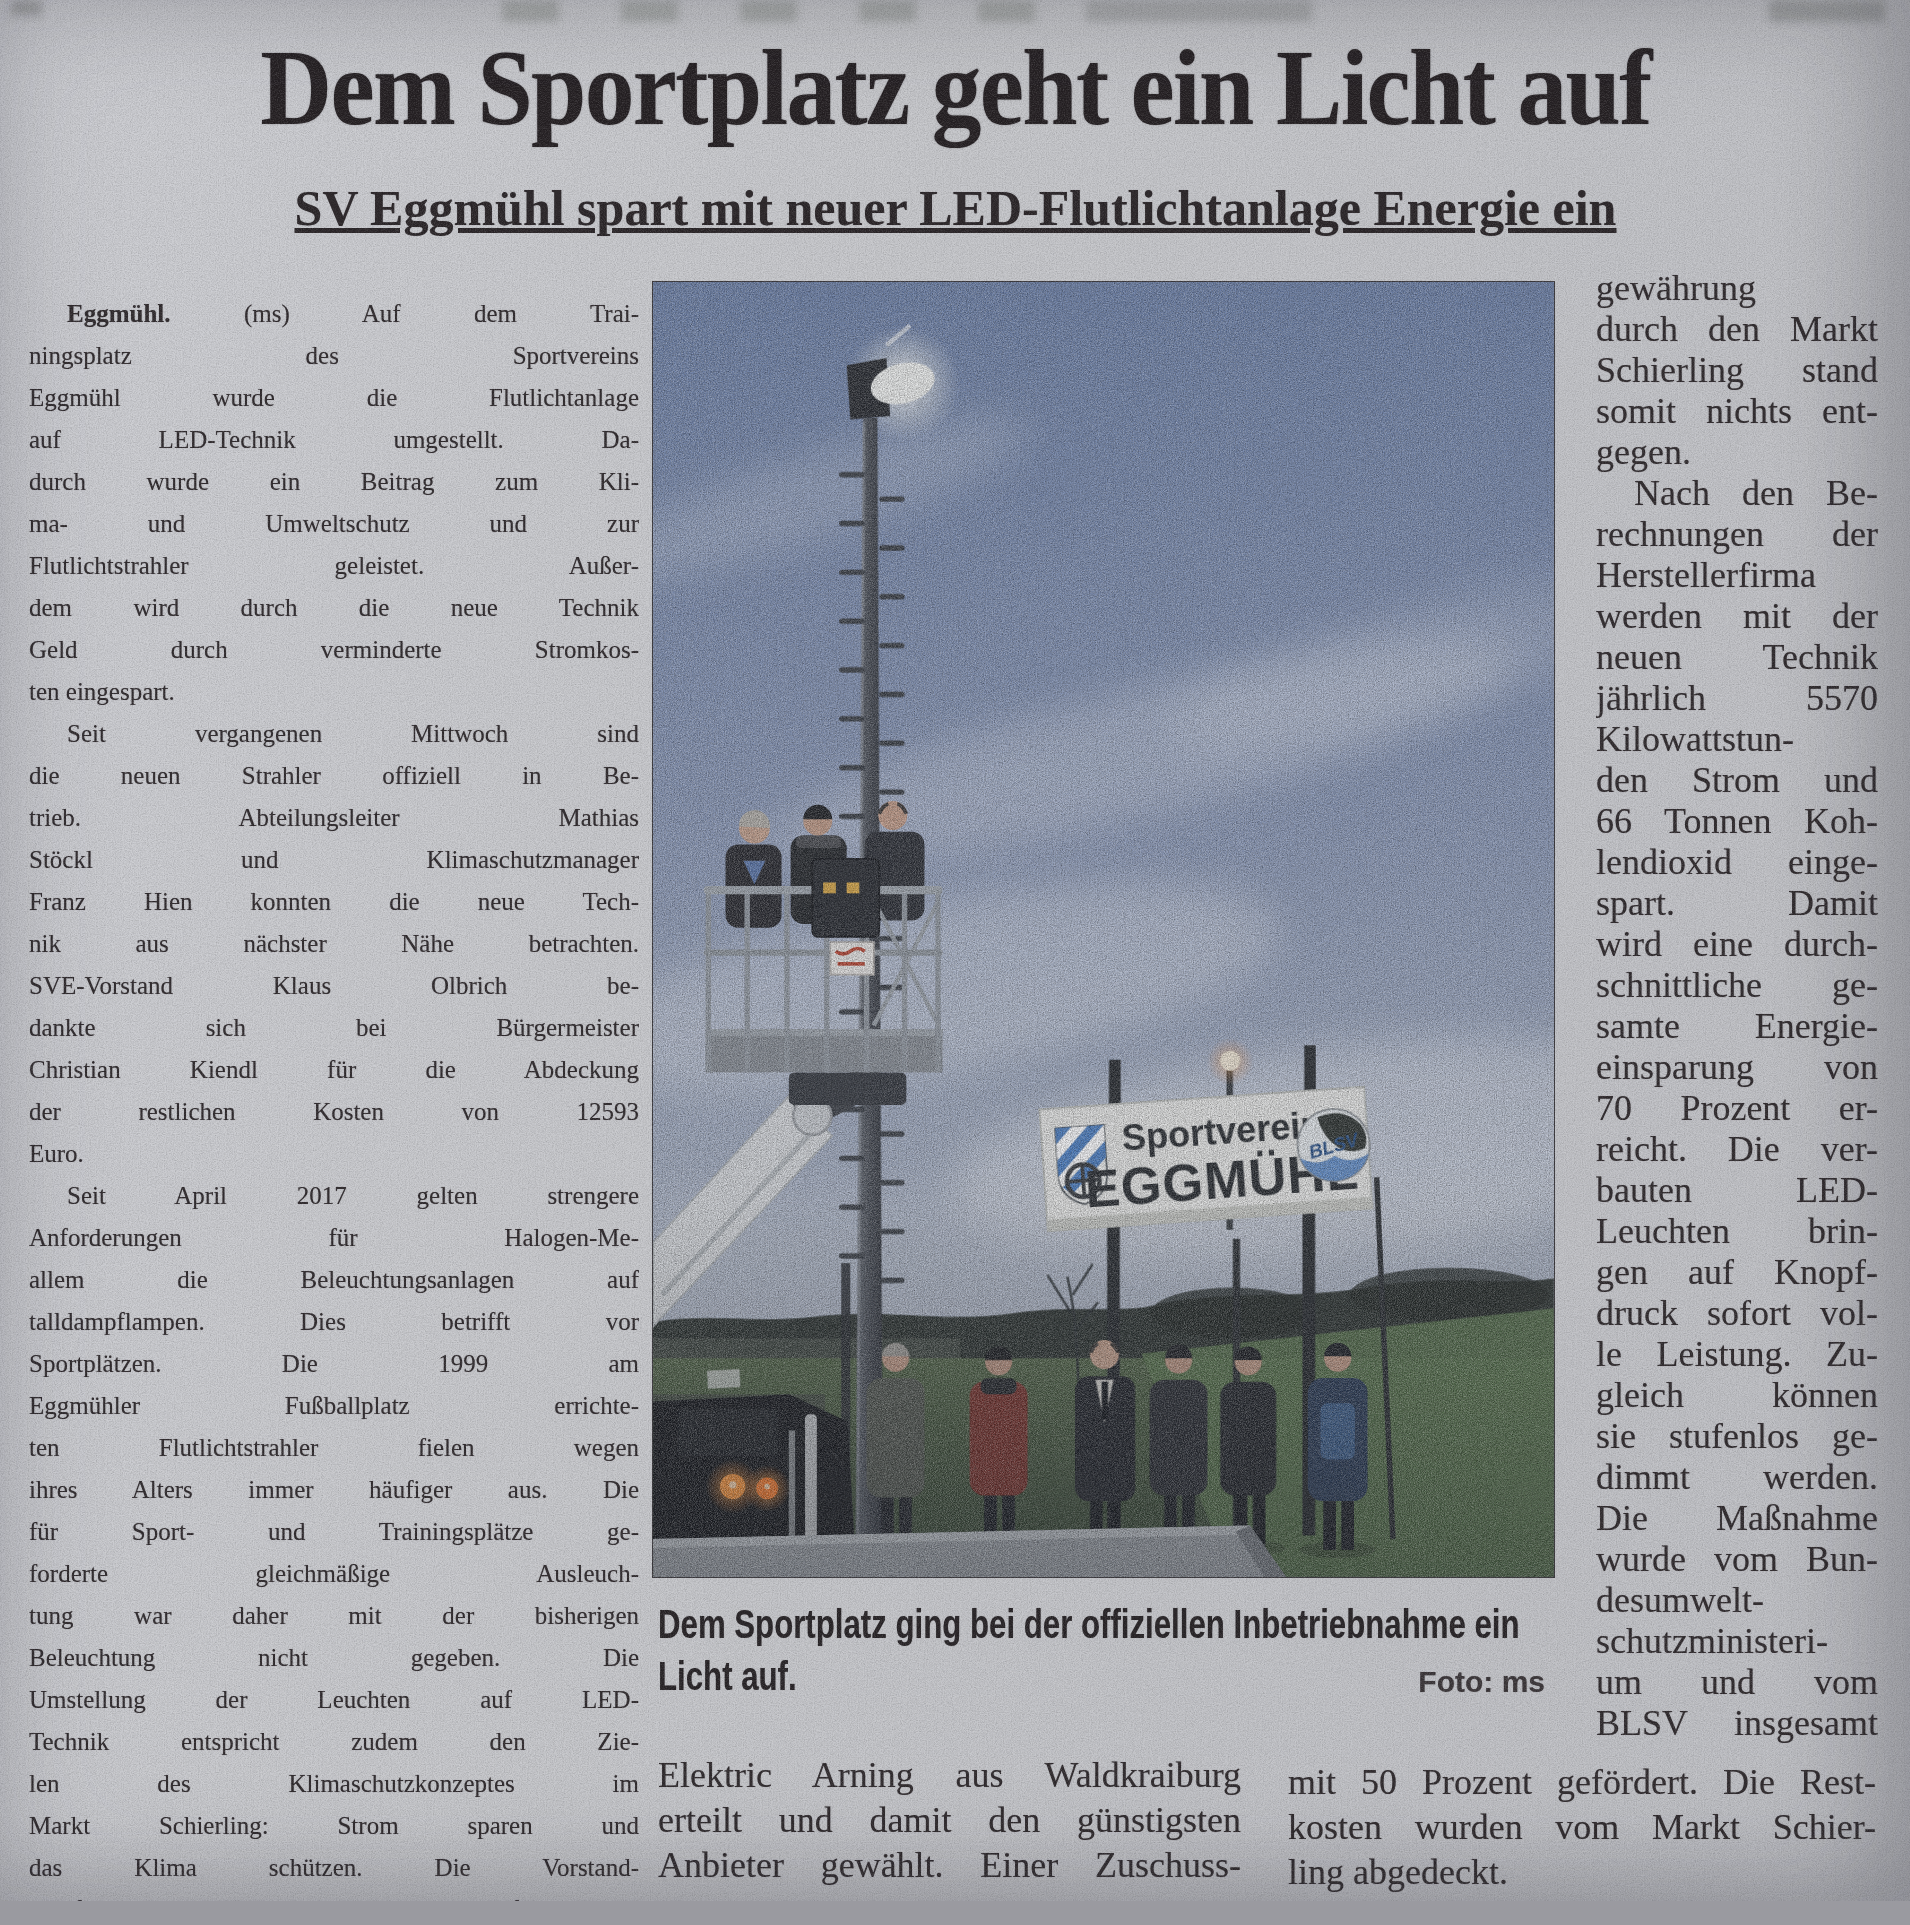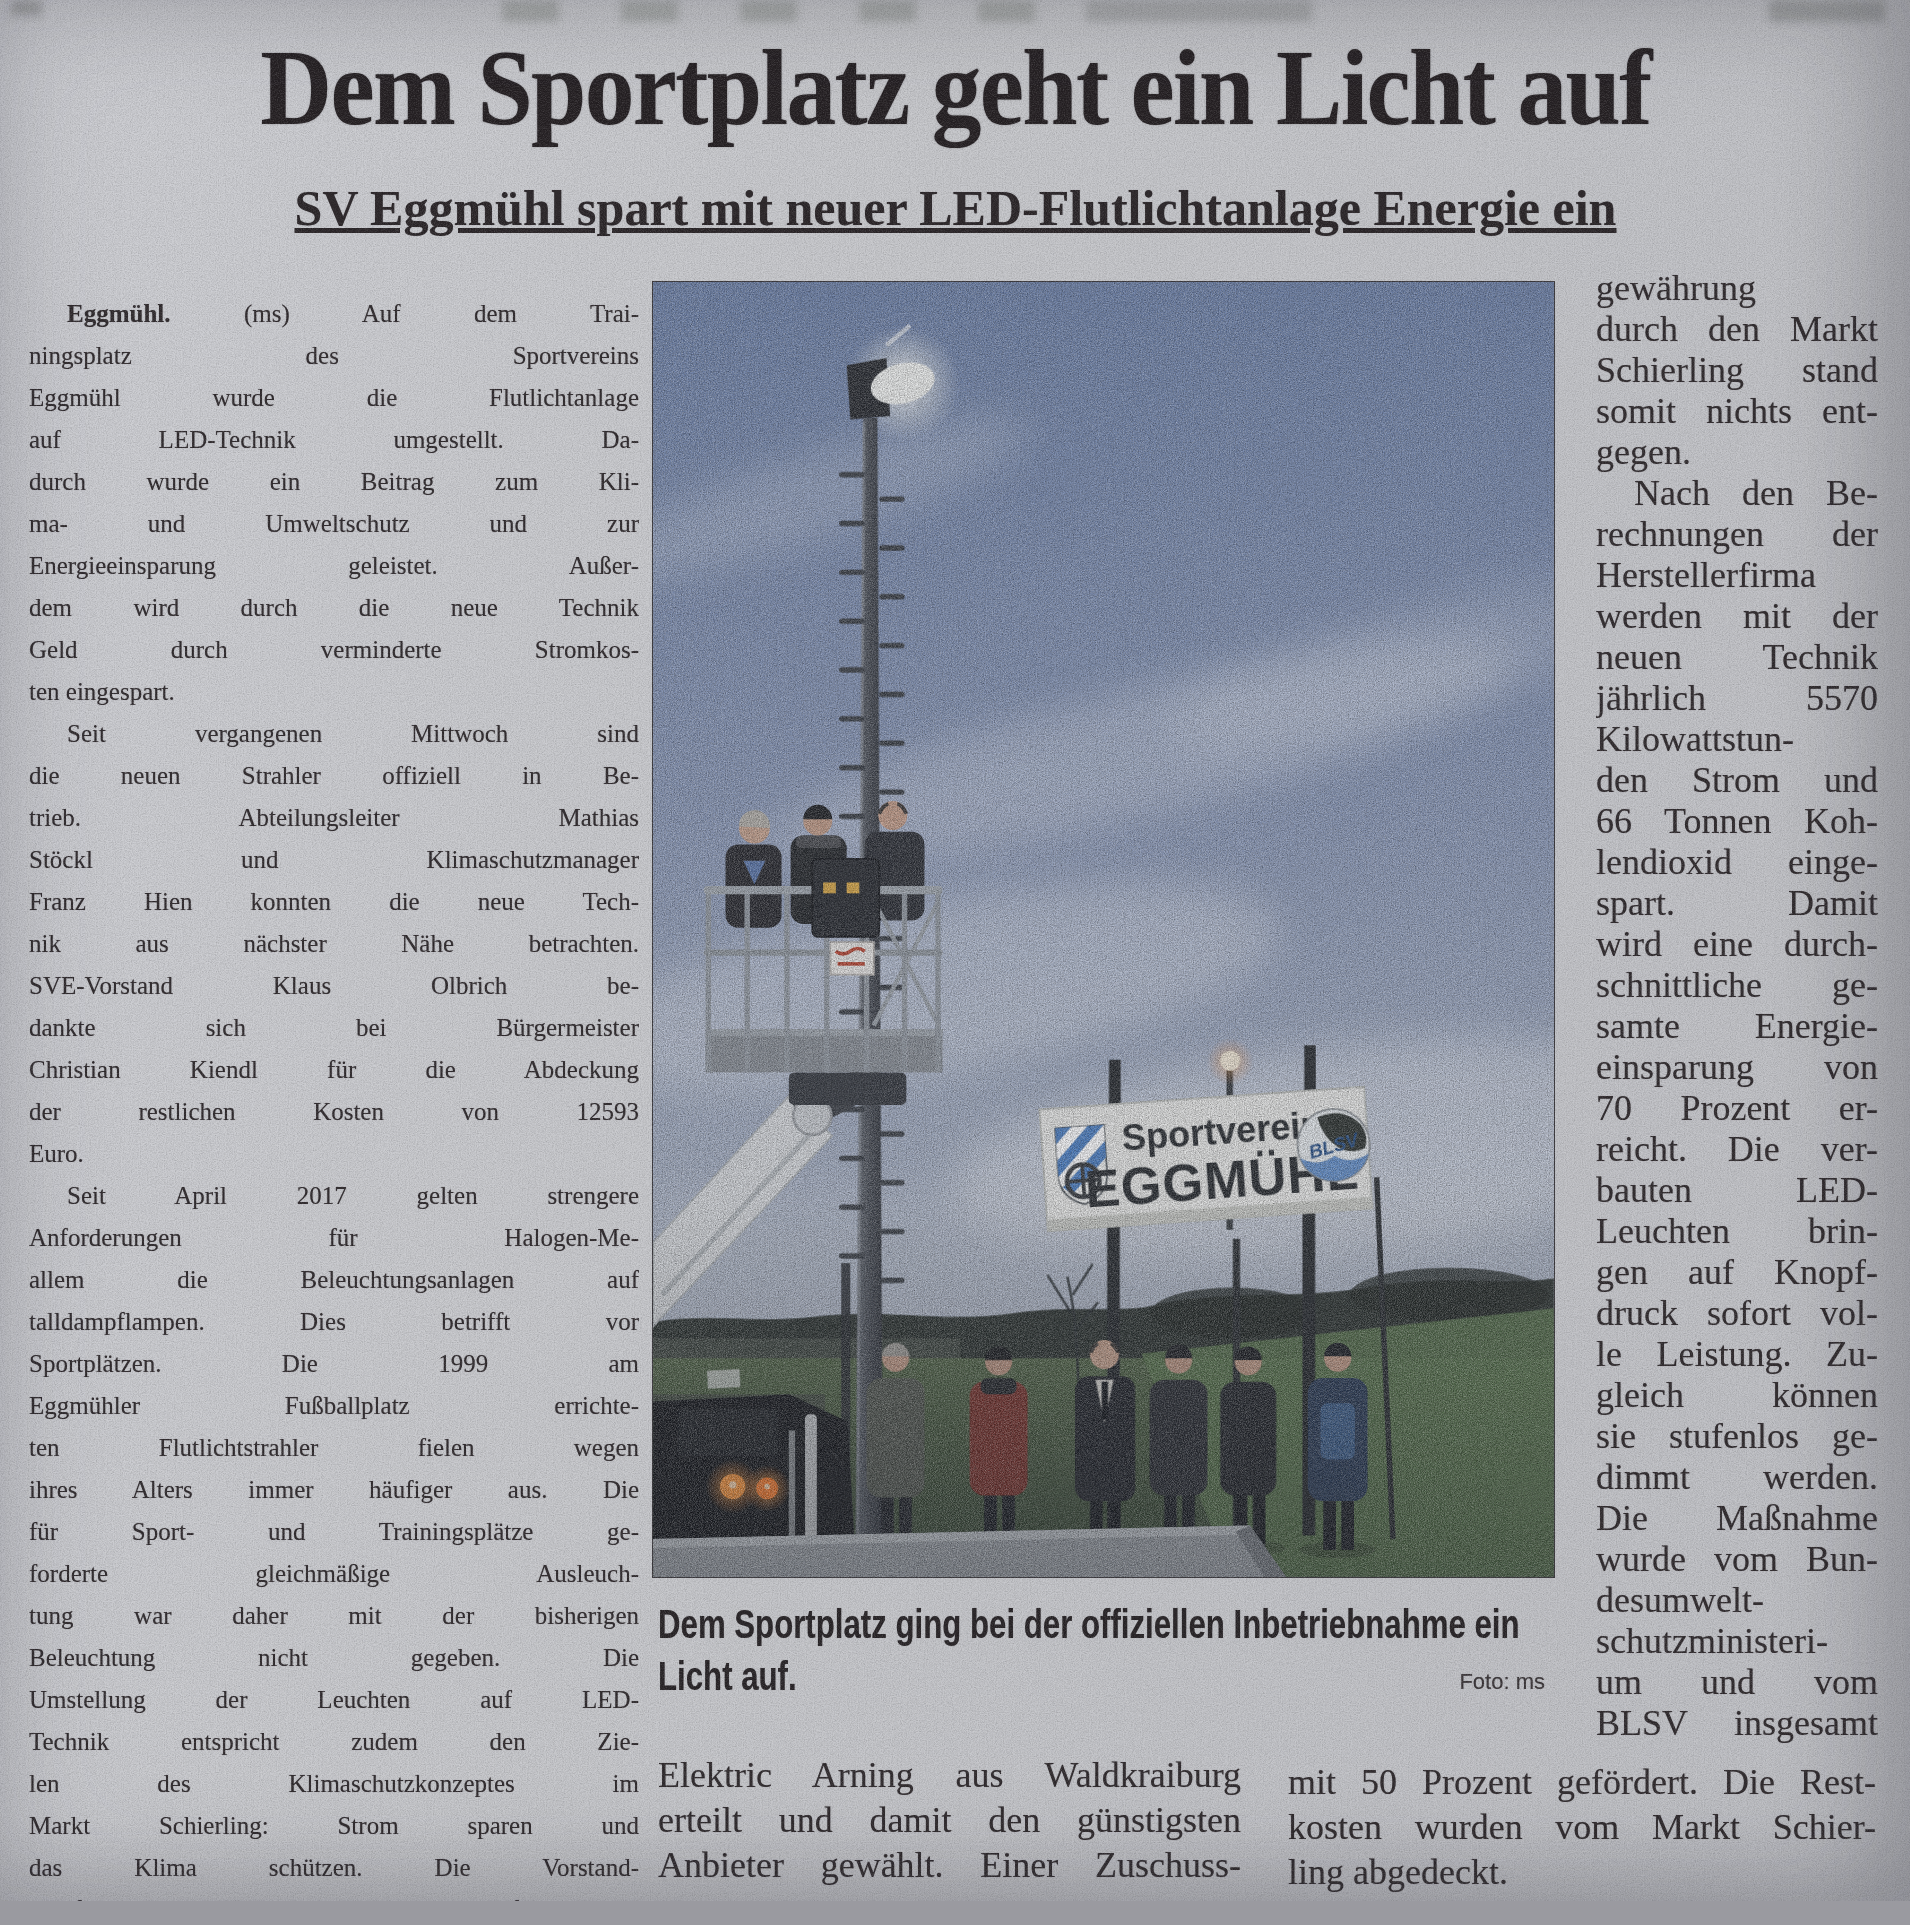--- a/index.html
+++ b/index.html
@@ -35,21 +35,21 @@
   #col-bottom-right{left:1288px;top:1760px;width:588px;font-size:36px;line-height:45px;}
 
   figure.photo{position:absolute;left:653px;top:282px;width:901px;height:1295px;margin:0;
         outline:1.8px solid rgba(42,40,44,.9);background:#8c98b2;}
   figure.photo svg{display:block;}
 
   .caption{position:absolute;left:658px;top:1598px;width:896px;height:119px;
         font-family:"Liberation Sans",sans-serif;font-weight:700;font-size:40px;line-height:52px;
         color:#272326;text-shadow:0 0 0.9px rgba(30,26,30,.35);}
   .caption .cline{transform:scaleX(.78);transform-origin:left;white-space:nowrap;}
-  .caption .credit{position:absolute;right:9px;top:58px;font-weight:400;font-size:22px;color:#3a3538;}
+  .caption .credit{position:absolute;right:9px;top:58px;font-weight:700;font-size:30px;color:#3a3538;}
 
   .pagegrain{position:absolute;left:0;top:0;pointer-events:none;}
 </style>
 </head>
 <body>
 
 <div class="page">
 
   <div class="remnant" id="r0"></div>
   <div class="remnant" id="r1"></div>
@@ -59,21 +59,21 @@
   <div class="headline">Dem Sportplatz geht ein Licht auf</div>
   <div class="subhead">SV Eggmühl spart mit neuer LED-Flutlichtanlage Energie ein</div>
 
   <div class="newscol" id="col-left">
       <div class="tl ind"><b>Eggmühl.</b> (ms) Auf dem Trai-</div>
       <div class="tl">ningsplatz des Sportvereins</div>
       <div class="tl">Eggmühl wurde die Flutlichtanlage</div>
       <div class="tl">auf LED-Technik umgestellt. Da-</div>
       <div class="tl">durch wurde ein Beitrag zum Kli-</div>
       <div class="tl">ma- und Umweltschutz und zur</div>
-      <div class="tl">Energieeinsparung geleistet. Außer-</div>
+      <div class="tl">Flutlichtstrahler geleistet. Außer-</div>
       <div class="tl">dem wird durch die neue Technik</div>
       <div class="tl">Geld durch verminderte Stromkos-</div>
       <div class="tl flush">ten eingespart.</div>
       <div class="tl ind">Seit vergangenen Mittwoch sind</div>
       <div class="tl">die neuen Strahler offiziell in Be-</div>
       <div class="tl">trieb. Abteilungsleiter Mathias</div>
       <div class="tl">Stöckl und Klimaschutzmanager</div>
       <div class="tl">Franz Hien konnten die neue Tech-</div>
       <div class="tl">nik aus nächster Nähe betrachten.</div>
       <div class="tl">SVE-Vorstand Klaus Olbrich be-</div>

